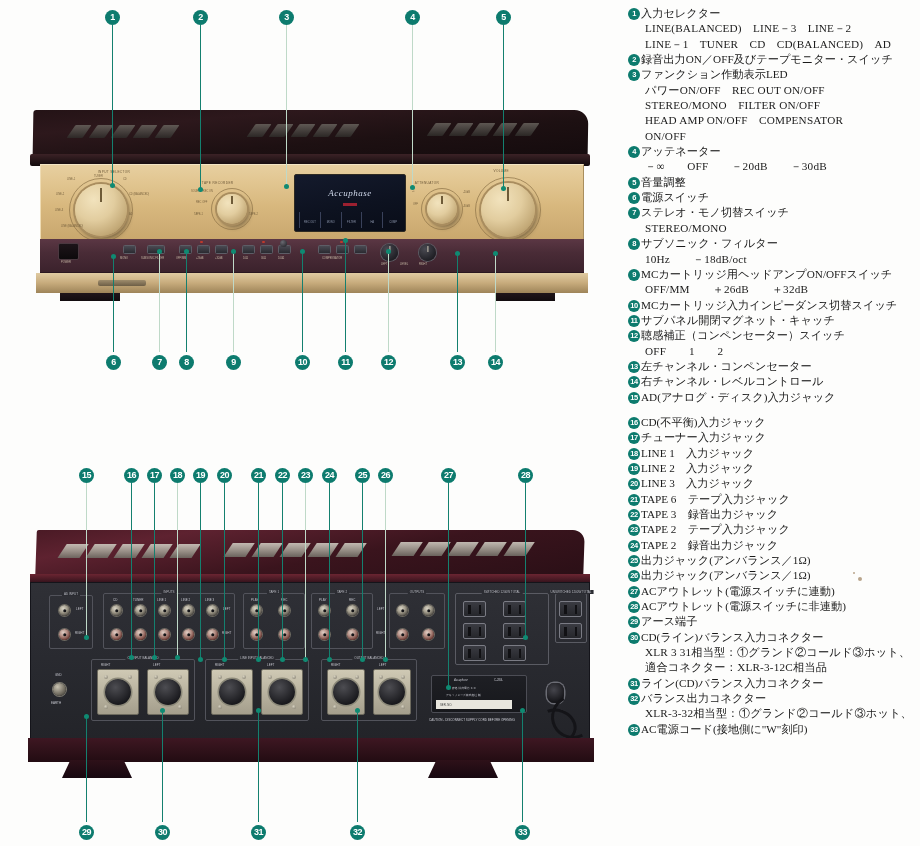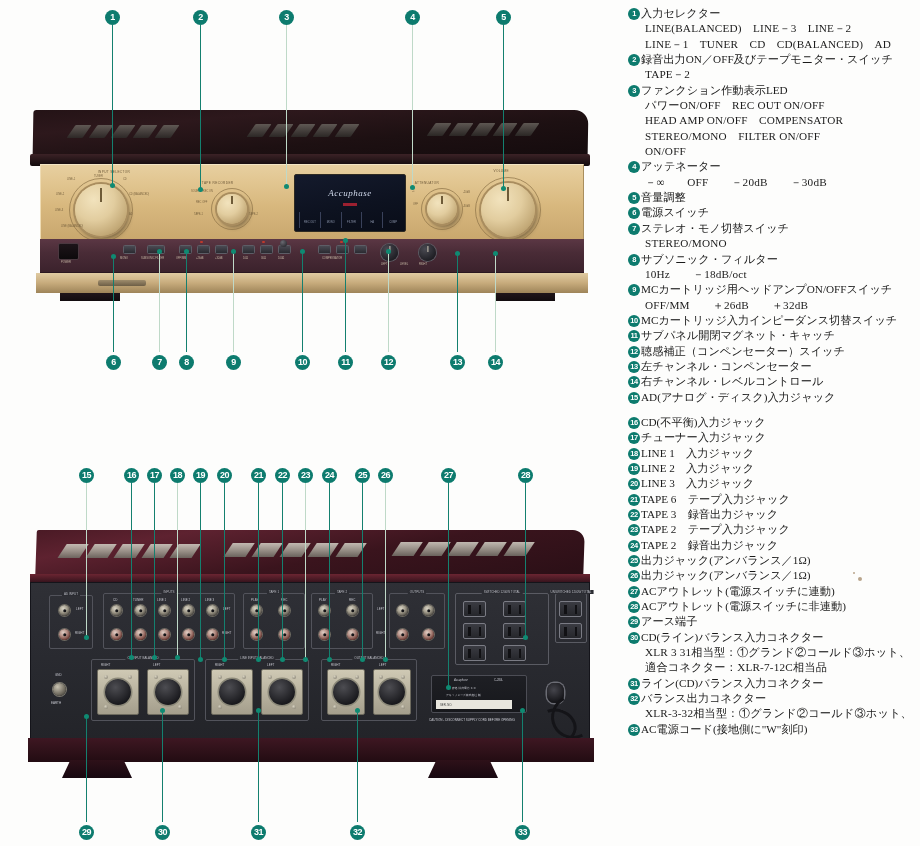--- a/index.html
+++ b/index.html
@@ -854,30 +854,29 @@
           <span class="lg-title">入力セレクター</span>
         </div>
         <div class="lg-sub">LINE(BALANCED)　LINE－3　LINE－2</div>
         <div class="lg-sub">LINE－1　TUNER　CD　CD(BALANCED)　AD</div>
       </div>
       <div class="lg-item">
         <div class="lg-head">
           <span class="lg-num">2</span>
           <span class="lg-title">録音出力ON／OFF及びテープモニター・スイッチ</span>
         </div>
-        <div class="lg-sub">TAPE－2</div>
       </div>
       <div class="lg-item">
         <div class="lg-head">
           <span class="lg-num">3</span>
           <span class="lg-title">ファンクション作動表示LED</span>
         </div>
         <div class="lg-sub">パワーON/OFF　REC OUT ON/OFF</div>
+        <div class="lg-sub">STEREO/MONO　FILTER ON/OFF</div>
         <div class="lg-sub">HEAD AMP ON/OFF　COMPENSATOR</div>
-        <div class="lg-sub">STEREO/MONO　FILTER ON/OFF</div>
         <div class="lg-sub">ON/OFF</div>
       </div>
       <div class="lg-item">
         <div class="lg-head">
           <span class="lg-num">4</span>
           <span class="lg-title">アッテネーター</span>
         </div>
         <div class="lg-sub">－∞　　OFF　　－20dB　　－30dB</div>
       </div>
       <div class="lg-item">
@@ -923,20 +922,21 @@
         <div class="lg-head">
           <span class="lg-num">11</span>
           <span class="lg-title">サブパネル開閉マグネット・キャッチ</span>
         </div>
       </div>
       <div class="lg-item">
         <div class="lg-head">
           <span class="lg-num">12</span>
           <span class="lg-title">聴感補正（コンペンセーター）スイッチ</span>
         </div>
+        <div class="lg-sub">OFF　　1　　2</div>
       </div>
       <div class="lg-item">
         <div class="lg-head">
           <span class="lg-num">13</span>
           <span class="lg-title">左チャンネル・コンペンセーター</span>
         </div>
       </div>
       <div class="lg-item">
         <div class="lg-head">
           <span class="lg-num">14</span>
@@ -1033,21 +1033,21 @@
           <span class="lg-num">29</span>
           <span class="lg-title">アース端子</span>
         </div>
       </div>
       <div class="lg-item">
         <div class="lg-head">
           <span class="lg-num">30</span>
           <span class="lg-title">CD(ライン)バランス入力コネクター</span>
         </div>
         <div class="lg-sub">XLR 3 31相当型：①グランド②コールド③ホット、</div>
-        <div class="lg-sub">適合コネクター：XLR-7-12C相当品</div>
+        <div class="lg-sub">適合コネクター：XLR-3-12C相当品</div>
       </div>
       <div class="lg-item">
         <div class="lg-head">
           <span class="lg-num">31</span>
           <span class="lg-title">ライン(CD)バランス入力コネクター</span>
         </div>
       </div>
       <div class="lg-item">
         <div class="lg-head">
           <span class="lg-num">32</span>

